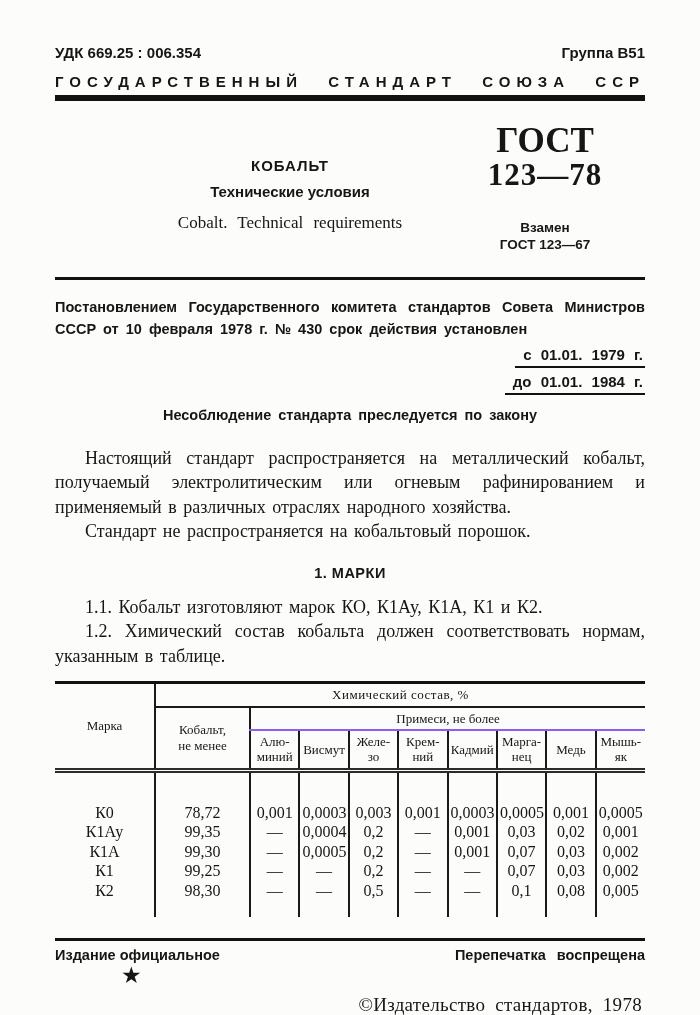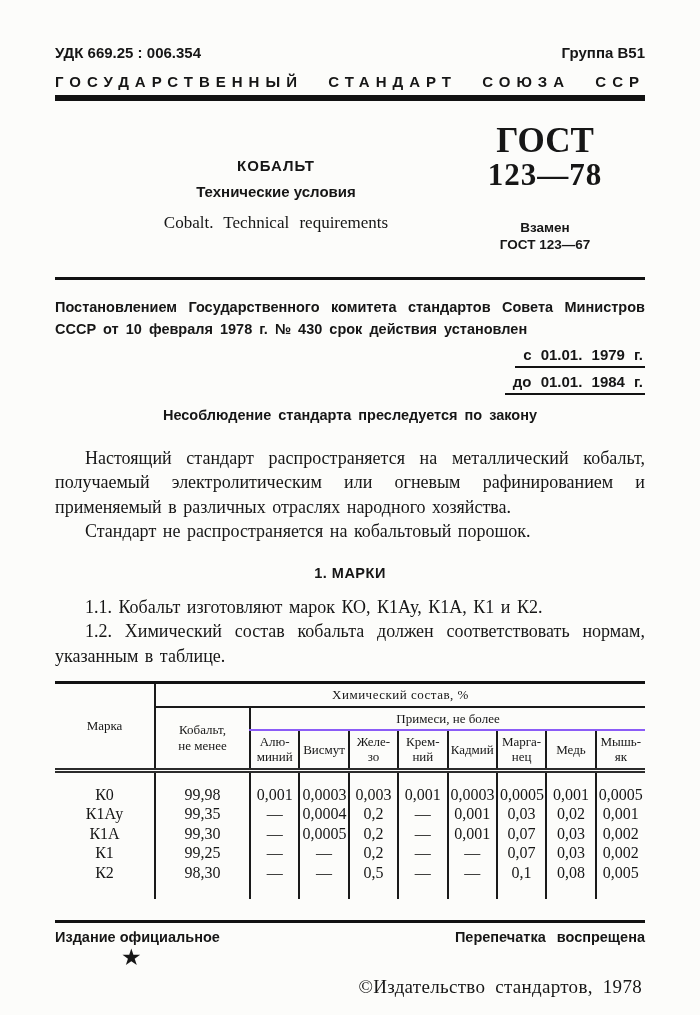--- a/index.html
+++ b/index.html
@@ -16,21 +16,21 @@
   .org-header{
     margin-top:12px;font-size:15px;font-weight:700;
     letter-spacing:6px;word-spacing:10px;white-space:nowrap;
     text-align:justify;text-align-last:justify;width:590px;
   }
   .rule-thick{height:6px;background:#121212;margin-top:5px;}
   .rule-thin{height:3px;background:#121212;}
 
   
   .title-block{position:relative;height:176px;}
-  .title-left{position:absolute;left:21px;top:56px;width:400px;text-align:center;}
+  .title-left{position:absolute;left:35px;top:56px;width:400px;text-align:center;}
   .doc-title{font-size:15px;font-weight:700;letter-spacing:1px;}
   .doc-subtitle{font-size:15px;font-weight:700;margin-top:9px;}
   .doc-title-en{font-family:"Liberation Serif",serif;font-size:17px;margin-top:13px;word-spacing:6px;}
   .title-right{position:absolute;right:0;top:22px;width:200px;text-align:center;}
   .gost-word{font-family:"Liberation Serif",serif;font-weight:700;font-size:35px;line-height:1.0;}
   .gost-number{font-family:"Liberation Serif",serif;font-weight:700;font-size:31px;line-height:1.1;letter-spacing:1px;}
   .replaces{font-size:13.5px;font-weight:700;margin-top:28px;line-height:1.25;}
 
   
   .decree-text{margin-top:16px;font-size:14.5px;font-weight:700;line-height:1.55;text-align:justify;word-spacing:3px;}
@@ -60,21 +60,21 @@
   table.comp th{font-weight:400;font-size:13px;line-height:1.18;vertical-align:middle;text-align:center;padding:3px 2px;}
   th.group-head{font-size:14px;letter-spacing:0.5px;border-bottom:2px solid #1a1a1a;padding:4px 2px;}
   th.imp-head{font-size:14px;border-bottom:2px solid #8b5cf6;padding:3px 2px;}
   .vline{border-left:2px solid #1a1a1a;margin-top:44px;}
   .hdr-bottom{border-bottom:5px double #2b2b2b;}
   th.multiline{white-space:pre-line;}
   table.comp td{
     font-size:16px;line-height:1.22;text-align:center;padding:0 2px;vertical-align:top;
   }
   td.grade-cell{text-align:left;padding-left:15px;}
-  tr.first-row td{padding-top:12px;text-align:center;}
+  tr.first-row td{padding-top:30px;text-align:center;}
   tr.last-row td{padding-bottom:17px;}
 
   
   .footer-rule{height:3px;background:#121212;margin-top:21px;}
   .footer-line{display:flex;justify-content:space-between;margin-top:6px;font-size:14.5px;font-weight:700;}
   .no-reprint{word-spacing:7px;}
   .star{margin-top:1px;padding-left:66px;font-size:23px;line-height:1;}
   .copyright{
     margin-top:7px;text-align:right;padding-right:3px;
     font-size:19px;font-weight:400;word-spacing:5px;letter-spacing:0.3px;
@@ -167,21 +167,21 @@
         <th class="vline hdr-bottom multiline">Марга-
 нец</th>
         <th class="vline hdr-bottom">Медь</th>
         <th class="vline hdr-bottom multiline">Мышь-
 як</th>
       </tr>
     </thead>
     <tbody>
       <tr class="first-row">
         <td class="grade-cell">К0</td>
-        <td class="vline">99,98</td>
+        <td class="vline">78,72</td>
         <td class="vline">0,001</td>
         <td class="vline">0,0003</td>
         <td class="vline">0,003</td>
         <td class="vline">0,001</td>
         <td class="vline">0,0003</td>
         <td class="vline">0,0005</td>
         <td class="vline">0,001</td>
         <td class="vline">0,0005</td>
       </tr>
       <tr>

